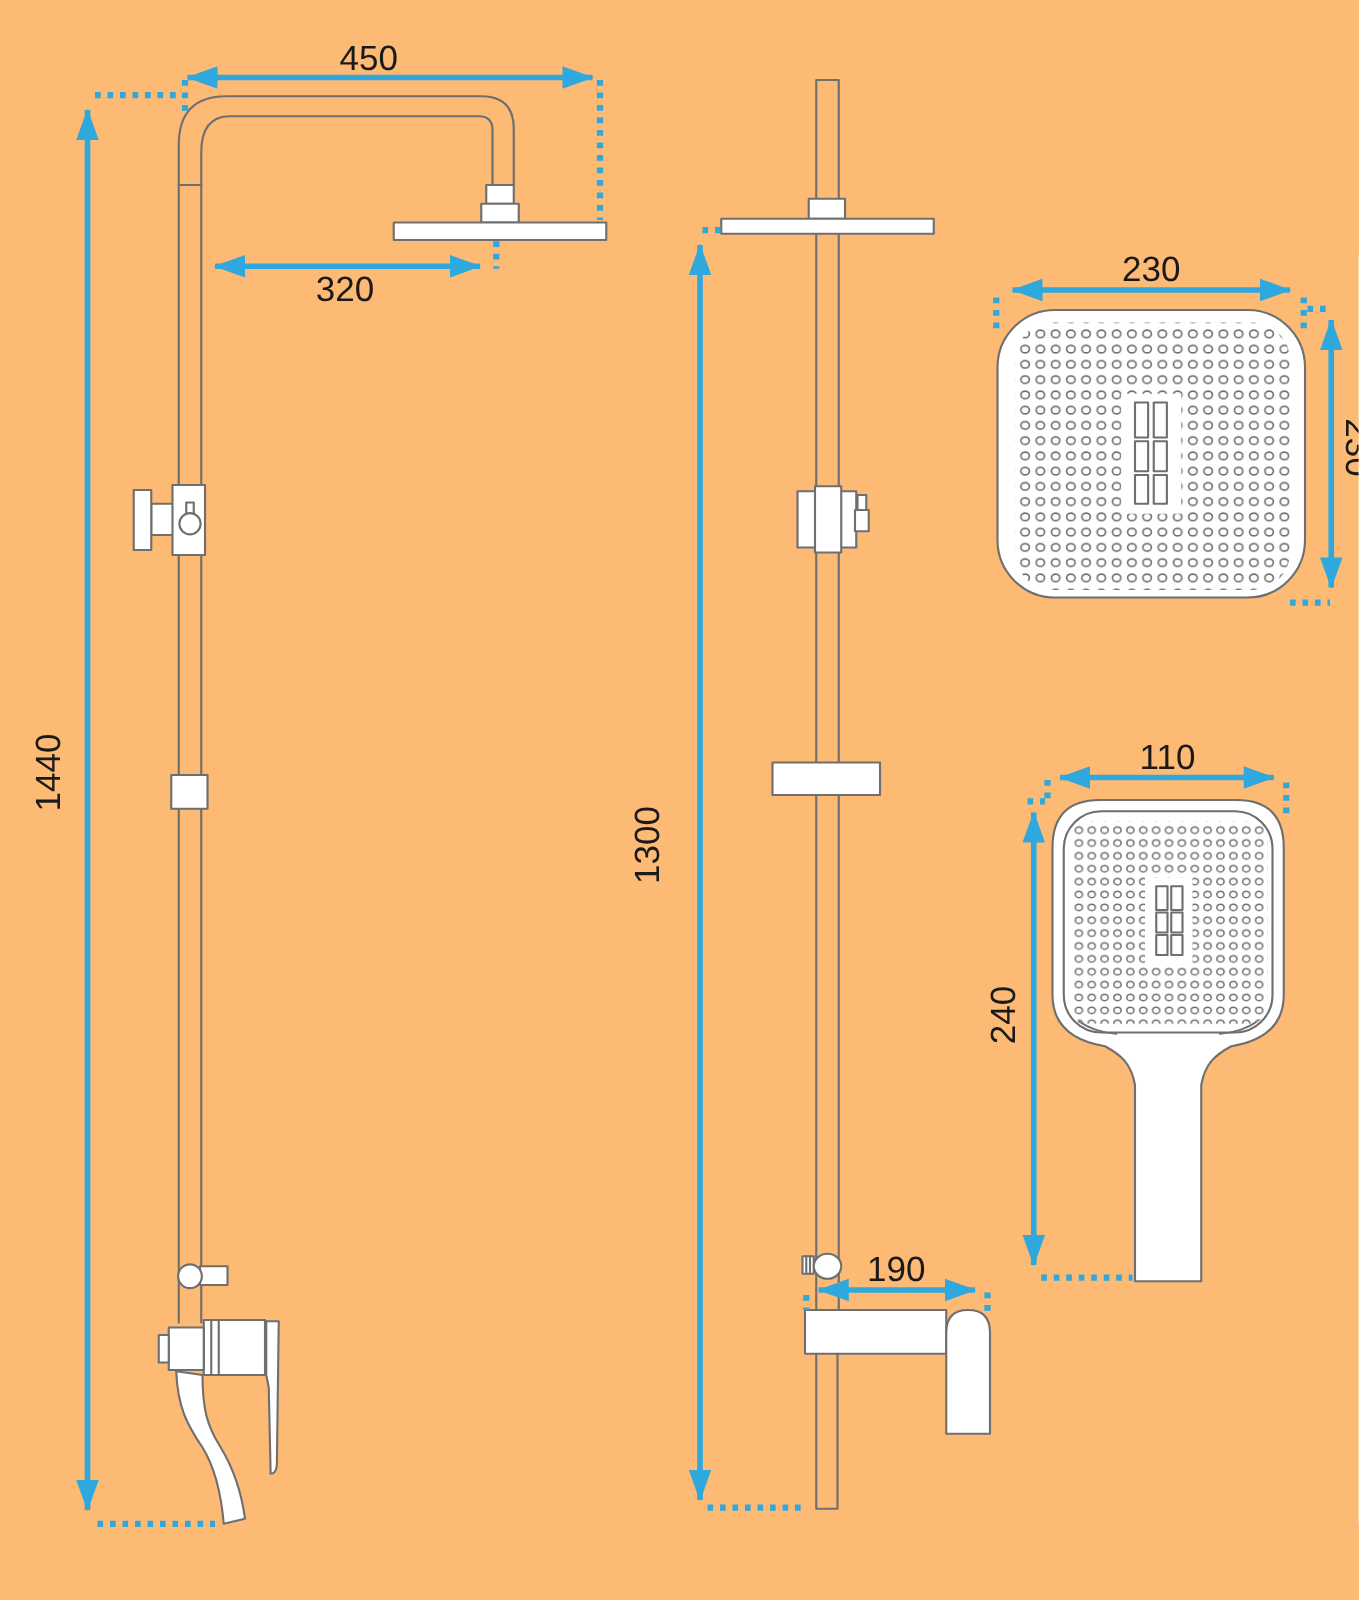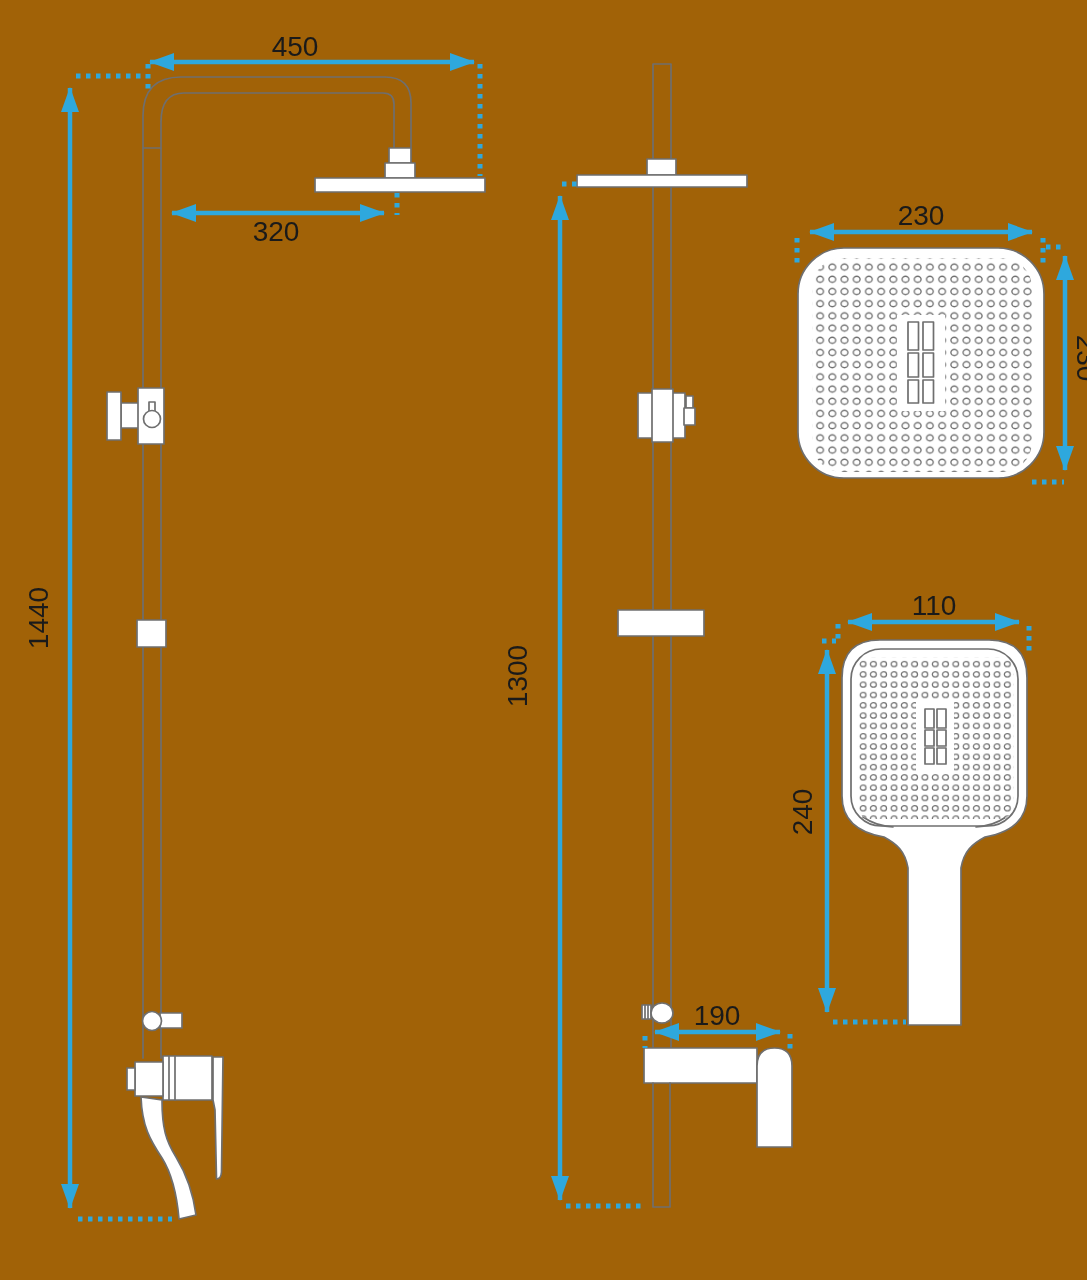--- a/index.html
+++ b/index.html
@@ -1,16 +1,16 @@
 <!DOCTYPE html>
 <html><head>
 <meta charset="utf-8">
 <style>
   html,body{margin:0;padding:0;background:#ffffff;}
-  .stage{position:relative;width:1087px;height:1280px;background:#a16207;overflow:hidden;}
+  .stage{position:relative;width:1087px;height:1280px;background:#fdba74;overflow:hidden;}
   svg{display:block;}
   .ln{stroke:#6f6f6f;stroke-width:1.7;fill:none;stroke-linejoin:round;stroke-linecap:round;}
   .wf{stroke:#6f6f6f;stroke-width:1.7;fill:#ffffff;stroke-linejoin:round;}
   .dim{stroke:#2ea8dd;stroke-width:4.5;fill:none;marker-start:url(#ah);marker-end:url(#ah);}
   .dot{stroke:#2ea8dd;stroke-width:5;stroke-dasharray:4.5 5.5;fill:none;stroke-linecap:butt;}
   .lbl{font-family:"Liberation Sans",sans-serif;font-size:28px;fill:#1a1a1a;text-anchor:middle;}
 </style>
 </head>
 <body>
 

